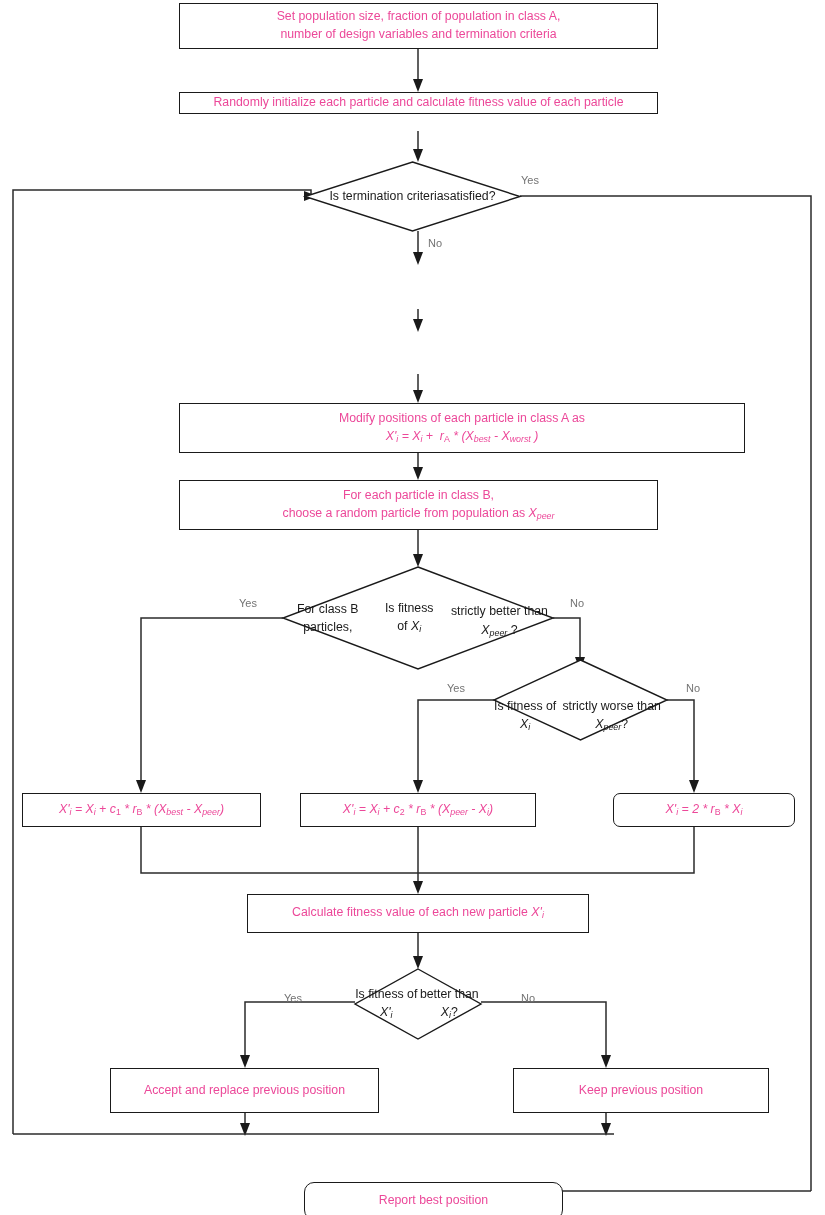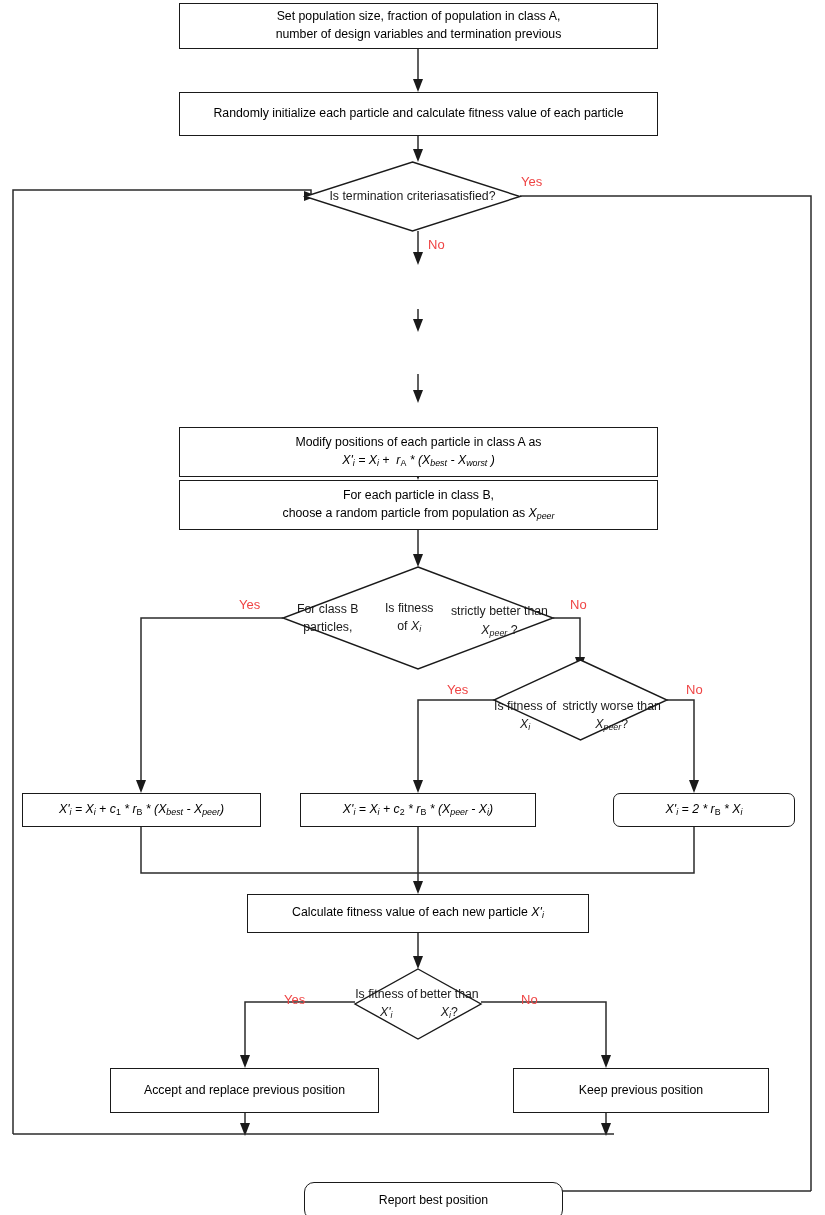--- a/index.html
+++ b/index.html
@@ -2,30 +2,30 @@
 <html><head>
 <meta charset="utf-8">
 <title>Algorithm Flowchart</title>
 <style>
   html,body{margin:0;padding:0;background:#ffffff;}
   body{font-family:"Liberation Sans", sans-serif;}
   #canvas{position:relative;width:825px;height:1215px;background:#ffffff;overflow:hidden;}
 
   .node{position:absolute;box-sizing:border-box;border:1.4px solid #1a1a1a;background:#ffffff;
         display:flex;align-items:center;justify-content:center;text-align:center;
-        font-size:12.3px;color:#000000;line-height:1.45;padding:2px 6px;}
+        font-size:12.3px;color:#ec4899;line-height:1.45;padding:2px 6px;}
   .node.rounded{border-radius:10px;}
 
   .diamond{position:absolute;box-sizing:border-box;}
   .diamond svg{position:absolute;left:0;top:0;overflow:visible;}
   .diamond .dlabel{position:absolute;left:0;top:0;width:100%;height:100%;
         display:flex;flex-direction:row;align-items:center;justify-content:center;
         text-align:center;font-size:12.3px;color:#1a1a1a;line-height:1.5;pointer-events:none;}
 
-  .edgelabel{position:absolute;font-size:13px;color:#ef4444;white-space:nowrap;}
+  .edgelabel{position:absolute;font-size:11px;color:#737373;white-space:nowrap;}
 
   #wires{position:absolute;left:0;top:0;width:825px;height:1215px;overflow:visible;}
   #wires line,#wires path,#wires polyline{stroke:#2b2b2b;stroke-width:1.5px;fill:none;}
   #wires polygon{fill:#1a1a1a;}
 
   .f{font-style:italic;}
   sub{font-size:0.72em;font-style:italic;vertical-align:-0.28em;}
   .nsub{font-style:normal;}
 </style>
 </head>
@@ -92,44 +92,44 @@
     <polygon points="606,1136 601,1123 611,1123"></polygon>
     <line x1="13" y1="1134" x2="614" y2="1134"></line>
 
     <line x1="811" y1="1191" x2="557" y2="1191"></line>
     <polygon points="547,1191 560,1186 560,1196"></polygon>
   </svg>
 
   <div class="node" style="left:179px;top:3px;width:479px;height:46px;">
     <div>
       <span>Set population size, fraction of population in class A,</span><br>
-      <span>number of design variables and termination previous</span>
-    </div>
-  </div>
-
-  <div class="node" style="left:179px;top:92px;width:479px;height:44px;">
+      <span>number of design variables and termination criteria</span>
+    </div>
+  </div>
+
+  <div class="node" style="left:179px;top:92px;width:479px;height:22px;">
     <span>Randomly initialize each particle and calculate fitness value of each particle</span>
   </div>
 
   <div class="diamond" style="left:305px;top:162px;width:215px;height:69px;">
     <svg width="215" height="69">
       <polygon points="107.5,0 215,34.5 107.5,69 0,34.5" fill="#ffffff" stroke="#1a1a1a" stroke-width="1.4"></polygon>
     </svg>
     <div class="dlabel">
       <span>Is termination criteria</span>
       <span>satisfied?</span>
     </div>
   </div>
 
   <span class="edgelabel" style="left:521px;top:174px;">Yes</span>
   <span class="edgelabel" style="left:428px;top:237px;">No</span>
 
 
 
-  <div class="node" style="left:179px;top:403px;width:479px;height:50px;margin-top:24px;">
+  <div class="node" style="left:179px;top:403px;width:566px;height:50px;">
     <div>
       <span>Modify positions of each particle in class A as</span><br>
       <span class="f" title="X'i = Xi + rA * (Xbest - Xworst )">X'<sub>i</sub> = X<sub>i</sub> +&nbsp; r<sub class="nsub">A</sub> * (X<sub>best</sub> - X<sub>worst</sub> )</span>
     </div>
   </div>
 
   <div class="node" style="left:179px;top:480px;width:479px;height:50px;">
     <div>
       <span>For each particle in class B,</span><br>
       <span>choose a random particle from population as <span class="f">X<sub>peer</sub></span></span>

